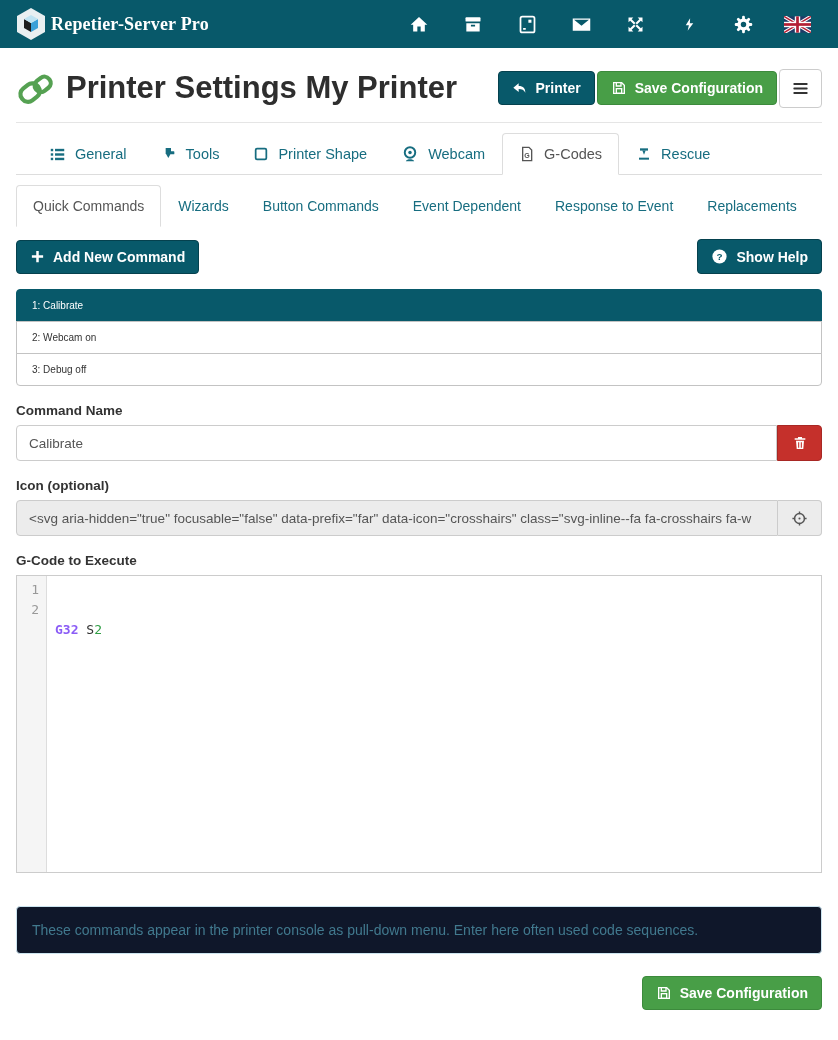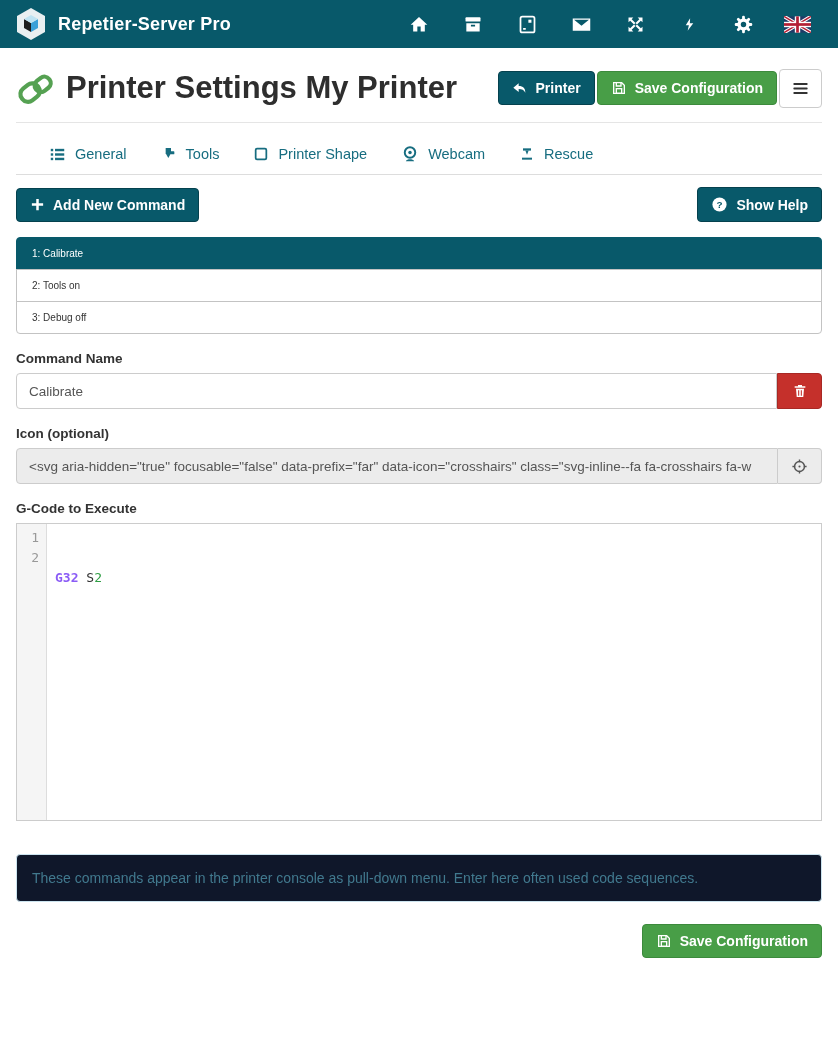--- a/index.html
+++ b/index.html
@@ -11,21 +11,21 @@
     color: #333;
     overflow: hidden;
   }
   
   .navbar {
     height: 48px; background: #08596a;
     display: flex; align-items: center;
     padding: 0 14px;
   }
   .logo { width: 34px; height: 34px; flex: 0 0 auto; }
-  .brand { color:#fff; font-size:18px; font-weight:bold; margin-left:10px; letter-spacing:.2px; }
+  .brand { color:#fff; font-size:18px; font-weight:bold; margin-left:3px; letter-spacing:.2px;font-family:Liberation Serif, serif; }
   .nav-icons { margin-left:auto; display:flex; align-items:center; }
   .nav-icons a { display:flex; align-items:center; justify-content:center; width:54px; height:48px; cursor:pointer; }
   
   .container { padding: 0 16px; }
   .page-header { display:flex; align-items:center; padding: 20px 0 10px 0; }
   .title-icon { width:40px; height:40px; flex:0 0 auto; }
   h1 { font-size:31px; font-weight:bold; color:#2e2e2e; margin:0 0 0 10px; white-space:nowrap; }
   .header-actions { margin-left:auto; display:flex; align-items:center; gap:2px; }
   .btn {
     display:inline-flex; align-items:center; gap:8px;
@@ -261,32 +261,49 @@
     <li>
       <span class="ticon">
         <svg viewBox="0 0 24 24" width="18" height="18" fill="currentColor">
             <circle cx="12" cy="10" r="7" fill="none" stroke="currentColor" stroke-width="2.6"></circle>
             <circle cx="12" cy="10" r="2.3"></circle>
             <path d="M6.5 21.5c1.2-3.2 9.8-3.2 11 0Z"></path>
           </svg>
       </span>
       <span>Webcam</span>
     </li>
+    <li class="active">
+      <span class="ticon">
+        <svg viewBox="0 0 24 24" width="16" height="16">
+            <path d="M5.5 2h9.5l4 4v16H5.5Z" fill="none" stroke="currentColor" stroke-width="2"></path>
+            <text x="12" y="17.5" text-anchor="middle" font-size="10.5" font-weight="bold" fill="currentColor" font-family="Liberation Sans, sans-serif">G</text>
+          </svg>
+      </span>
+      <span>G-Codes</span>
+    </li>
     <li>
       <span class="ticon">
         <svg viewBox="0 0 24 24" width="16" height="16" fill="currentColor">
             <rect x="6" y="3.5" width="12" height="3.4"></rect>
             <path d="M9.5 6.9h5L12 13Z"></path>
             <rect x="4.5" y="17.5" width="15" height="3"></rect>
           </svg>
       </span>
       <span>Rescue</span>
     </li>
   </ul>
 
+  <ul class="subtabs">
+    <li class="active"><span>Quick Commands</span></li>
+    <li><span>Wizards</span></li>
+    <li><span>Button Commands</span></li>
+    <li><span>Event Dependent</span></li>
+    <li><span>Response to Event</span></li>
+    <li><span>Replacements</span></li>
+  </ul>
 
   <div class="toolbar">
     <button class="btn btn-teal">
       <span style="display:flex">
         <svg viewBox="0 0 24 24" width="15" height="15" fill="#fff">
             <path d="M10 3h4v7h7v4h-7v7h-4v-7H3v-4h7Z"></path>
           </svg>
       </span>
       <span>Add New Command</span>
     </button>
@@ -296,21 +313,21 @@
             <circle cx="12" cy="12" r="10" fill="#fff"></circle>
             <text x="12" y="17" text-anchor="middle" font-size="14" font-weight="bold" fill="#08596a" font-family="Liberation Sans, sans-serif">?</text>
           </svg>
       </span>
       <span>Show Help</span>
     </button>
   </div>
 
   <ul class="cmdlist">
     <li class="selected"><span>1: Calibrate</span></li>
-    <li><span>2: Tools on</span></li>
+    <li><span>2: Webcam on</span></li>
     <li><span>3: Debug off</span></li>
   </ul>
 
   <label class="flabel">Command Name</label>
   <div class="input-group">
     <input type="text" value="Calibrate" style="">
     <div class="btn-trash">
       <svg viewBox="0 0 24 24" width="16" height="16" fill="#fff">
         <path d="M9 3h6v2h5v2H4V5h5Z"></path>
         <path d="M6 8.5h12l-1.1 12.5H7.1Z"></path>

